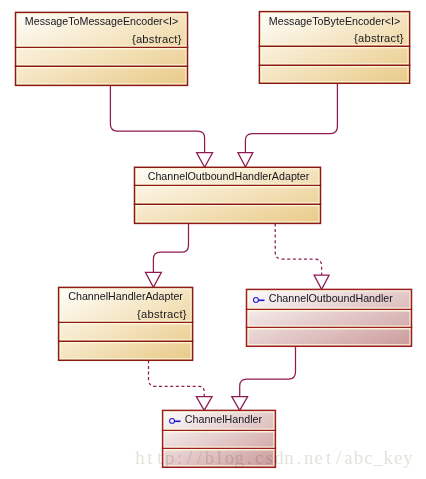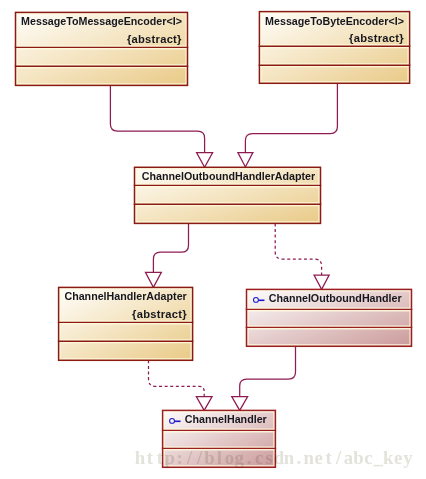--- a/index.html
+++ b/index.html
@@ -1,19 +1,19 @@
 <!DOCTYPE html>
 <html><head>
 <meta charset="utf-8">
 <title>UML Class Diagram</title>
 <style>
   html,body{margin:0;padding:0;}
   body{width:426px;height:479px;background:#ffffff;overflow:hidden;
        font-family:"Liberation Sans",sans-serif;}
-  #stage{position:relative;width:426px;height:479px;background:#fff;font-weight:bold;}
+  #stage{position:relative;width:426px;height:479px;background:#fff;}
   #wm{position:absolute;left:0;top:0;width:426px;height:479px;pointer-events:none;mix-blend-mode:multiply;}
   #uml{position:absolute;left:0;top:0;}
   .cls-title{font-family:"Liberation Sans",sans-serif;font-size:10.7px;fill:#16161e;}
   .cls-abs{font-family:"Liberation Sans",sans-serif;font-size:11.2px;fill:#16161e;letter-spacing:0.25px;}
   .wm-text{font-family:"Liberation Serif",serif;font-size:18.8px;fill:#e3e3dc;}
 </style>
 </head>
 <body>
 
 <div id="stage">

